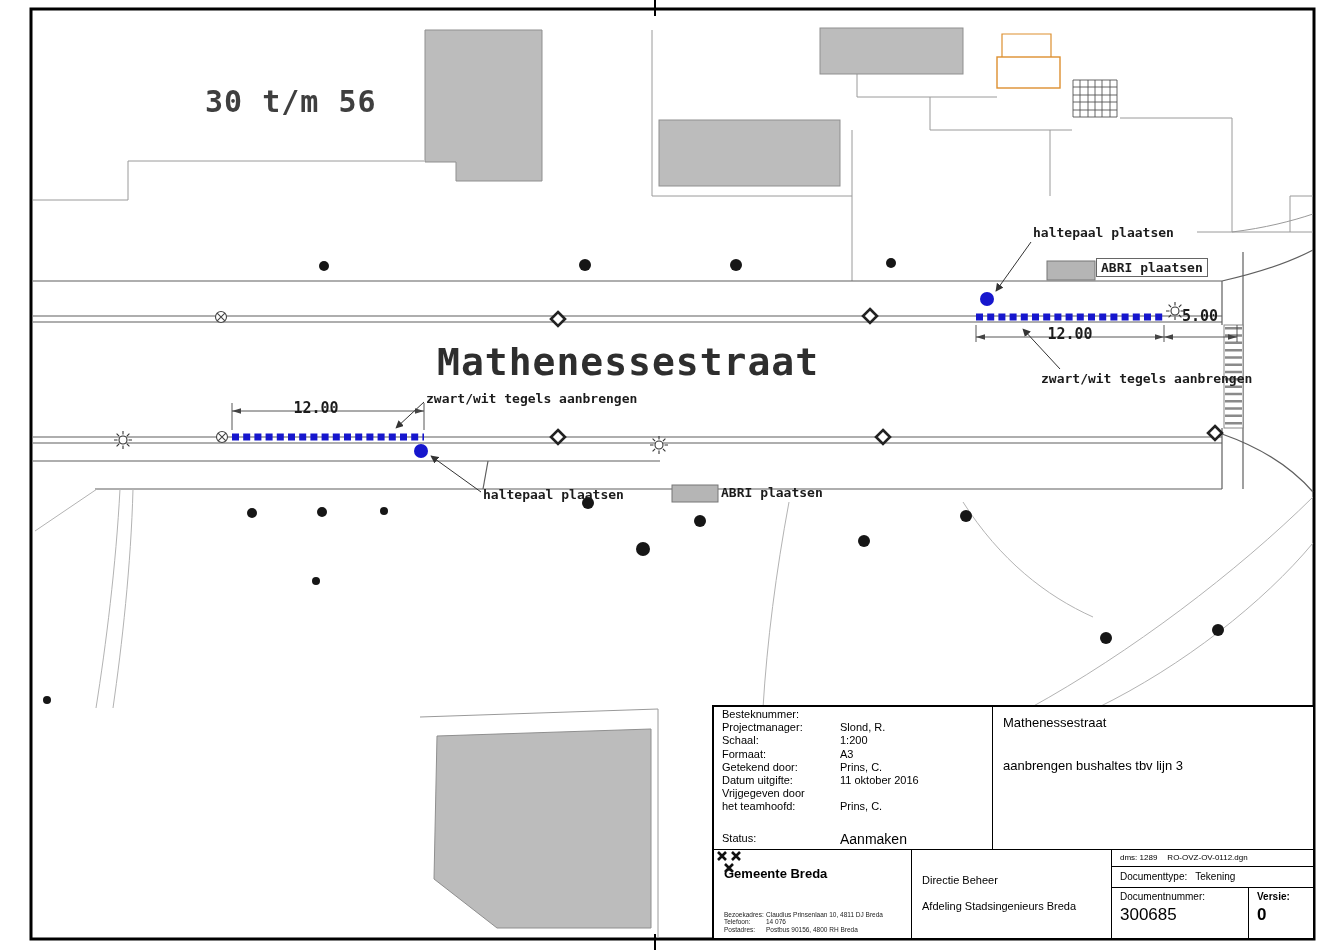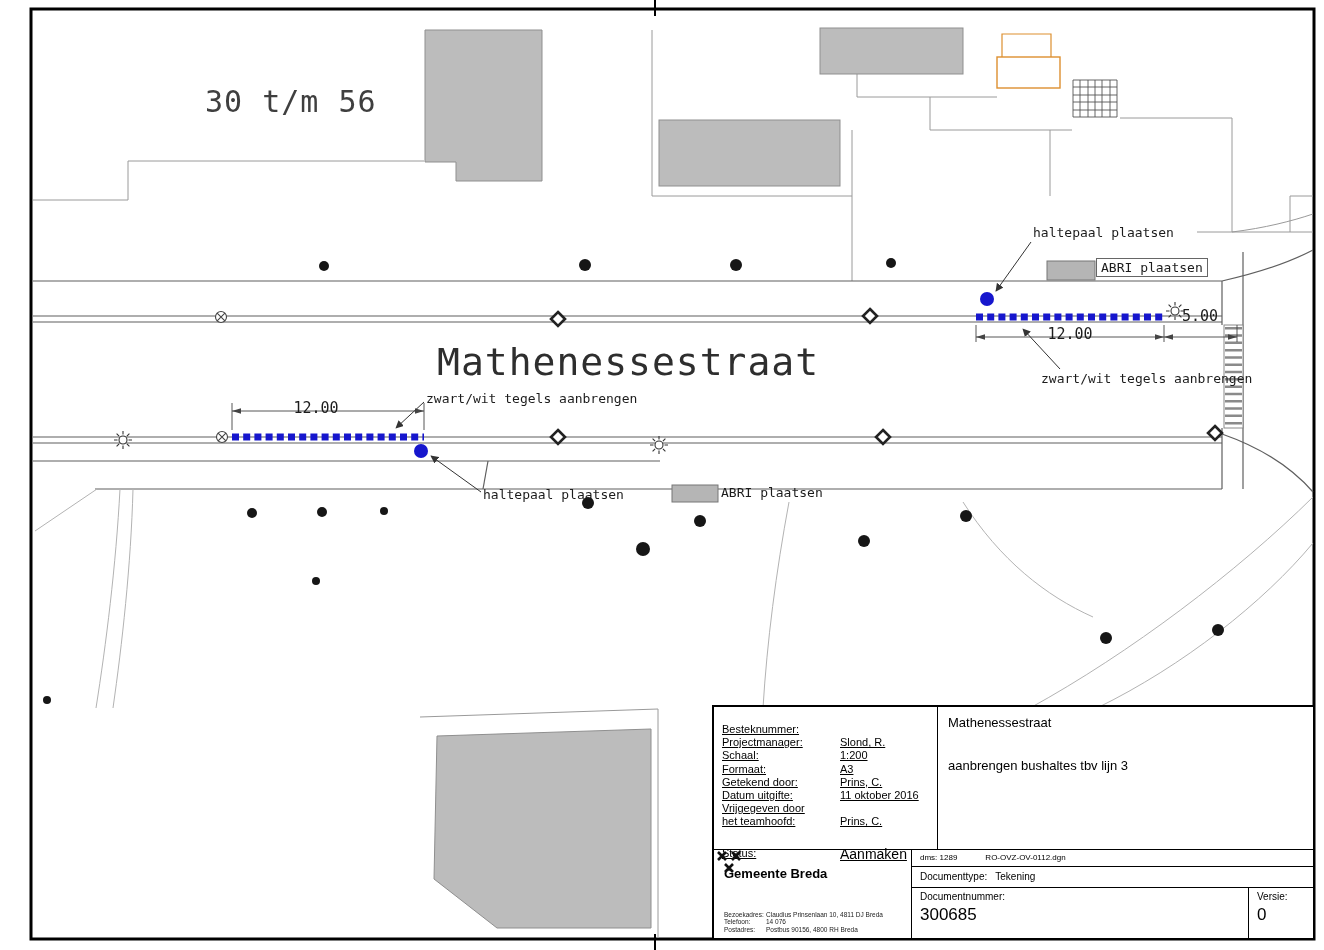--- a/index.html
+++ b/index.html
@@ -13,52 +13,52 @@
   .ol   { stroke:#b3b3b3; stroke-width:1; fill:none; }
   .ol2  { stroke:#9a9a9a; stroke-width:1; fill:none; }
   .road { stroke:#5f5f5f; stroke-width:1.2; fill:none; }
   .bldg { fill:#bcbcbc; stroke:#8f8f8f; stroke-width:1; }
   .dim  { stroke:#444; stroke-width:0.9; fill:none; }
   .leader { stroke:#333; stroke-width:1; fill:none; }
   .tree { fill:#161616; }
   .grid { stroke:#555; stroke-width:0.9; fill:none; }
 
   
-  .cad { position:absolute; font-family:"DejaVu Sans Mono", monospace; color:#1c1c1c; white-space:nowrap; }
+  .cad { position:absolute; font-family:"DejaVu Sans Mono", monospace; color:#1c1c1c; white-space:nowrap;font-weight:bold; }
   .cad-big    { font-size:38px; color:#2e2e2e; letter-spacing:1px; }
   .cad-house  { font-size:30px; color:#3f3f3f; letter-spacing:1px; }
   .cad-note   { font-size:13px; }
   .cad-dim    { font-size:15px; transform:translateX(-50%); }
   .boxed { border:1px solid #666; padding:1px 4px; background:#fff; }
 
   
   .titleblock { position:absolute; left:712px; top:705px; width:603px; height:235px;
     border:2px solid #000; background:#fff; box-sizing:border-box; color:#000; }
   .tb-top { display:flex; height:143px; border-bottom:1.5px solid #000; box-sizing:border-box; }
-  .tb-fields { width:224px; border-right:1.5px solid #000; padding:16px 8px; box-sizing:border-box; font-size:11px;text-decoration:underline; }
+  .tb-fields { width:279px; border-right:1.5px solid #000; padding:1px 8px; box-sizing:border-box; font-size:11px; }
   .tb-row { display:flex; line-height:13.2px; }
   .tb-l { width:118px; flex:none; }
   .tb-row.status { margin-top:18px; }
   .tb-row.status .tb-v { font-size:14px; line-height:15px; }
   .tb-project { flex:1; padding:8px 10px; font-size:13px; }
   .tb-proj-line2 { margin-top:28px; }
   .tb-bottom { display:flex; height:88px; }
   .tb-org { width:198px; border-right:1.5px solid #000; position:relative; box-sizing:border-box; }
   .tb-org-row { display:flex; align-items:center; gap:7px; margin:16px 0 0 10px; font-size:13px; font-weight:600; }
   .tb-address { position:absolute; left:10px; bottom:5px; font-size:6.5px; line-height:7.5px; color:#222; }
   .tb-addr-row { display:flex; }
   .tb-addr-l { width:42px; flex:none; }
   .tb-dept { width:200px; border-right:1.5px solid #000; font-size:11px; padding:24px 0 0 10px; box-sizing:border-box; }
   .tb-dept div + div { margin-top:14px; }
   .tb-doc { flex:1; display:flex; flex-direction:column; font-size:10px; }
-  .tb-doc-r1 { height:17px; border-bottom:1px solid #000; font-size:8px; display:flex; gap:28px; padding:3px 0 0 8px; box-sizing:border-box; }
+  .tb-doc-r1 { height:17px; border-bottom:1px solid #000; font-size:8px; display:flex; gap:10px; padding:3px 0 0 8px; box-sizing:border-box; }
   .tb-doc-r2 { height:21px; border-bottom:1px solid #000; display:flex; gap:8px; padding:4px 0 0 8px; box-sizing:border-box; }
   .tb-doc-r3 { flex:1; display:flex; }
   .tb-docnum { flex:1; padding:3px 0 0 8px; border-right:1px solid #000; }
-  .tb-versie { width:64px; padding:3px 0 0 8px; box-sizing:border-box; }
+  .tb-versie { width:64px; padding:3px 0 0 8px; box-sizing:border-box;font-weight:bold; }
   .big { font-size:17px; margin-top:3px; }
 </style>
 </head>
 <body>
 
 <div id="page">
 
   <svg width="1324" height="950" viewBox="0 0 1324 950">
     <defs>
       <marker id="arw" viewBox="0 0 10 10" refX="9" refY="5" markerWidth="8" markerHeight="8" orient="auto-start-reverse">
@@ -286,20 +286,24 @@
           <div class="tb-addr-row">
               <span class="tb-addr-l">Telefoon:</span>
               <span>14 076</span>
             </div>
           <div class="tb-addr-row">
               <span class="tb-addr-l">Postadres:</span>
               <span>Postbus 90156, 4800 RH Breda</span>
             </div>
         </div>
       </div>
+      <div class="tb-dept">
+        <div>Directie Beheer</div>
+        <div>Afdeling Stadsingenieurs Breda</div>
+      </div>
       <div class="tb-doc">
         <div class="tb-doc-r1">
           <span>dms: 1289</span>
           <span>RO-OVZ-OV-0112.dgn</span>
         </div>
         <div class="tb-doc-r2">
           <span>Documenttype:</span>
           <span>Tekening</span>
         </div>
         <div class="tb-doc-r3">

